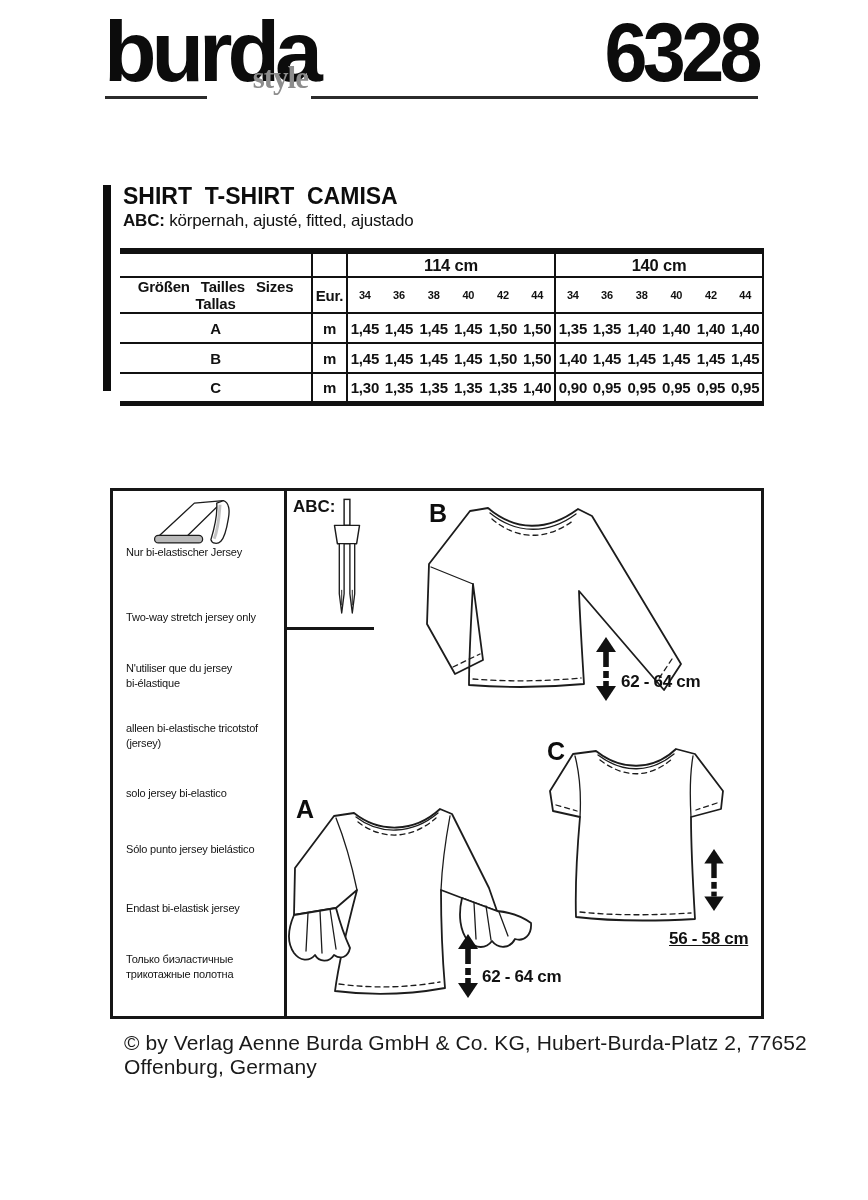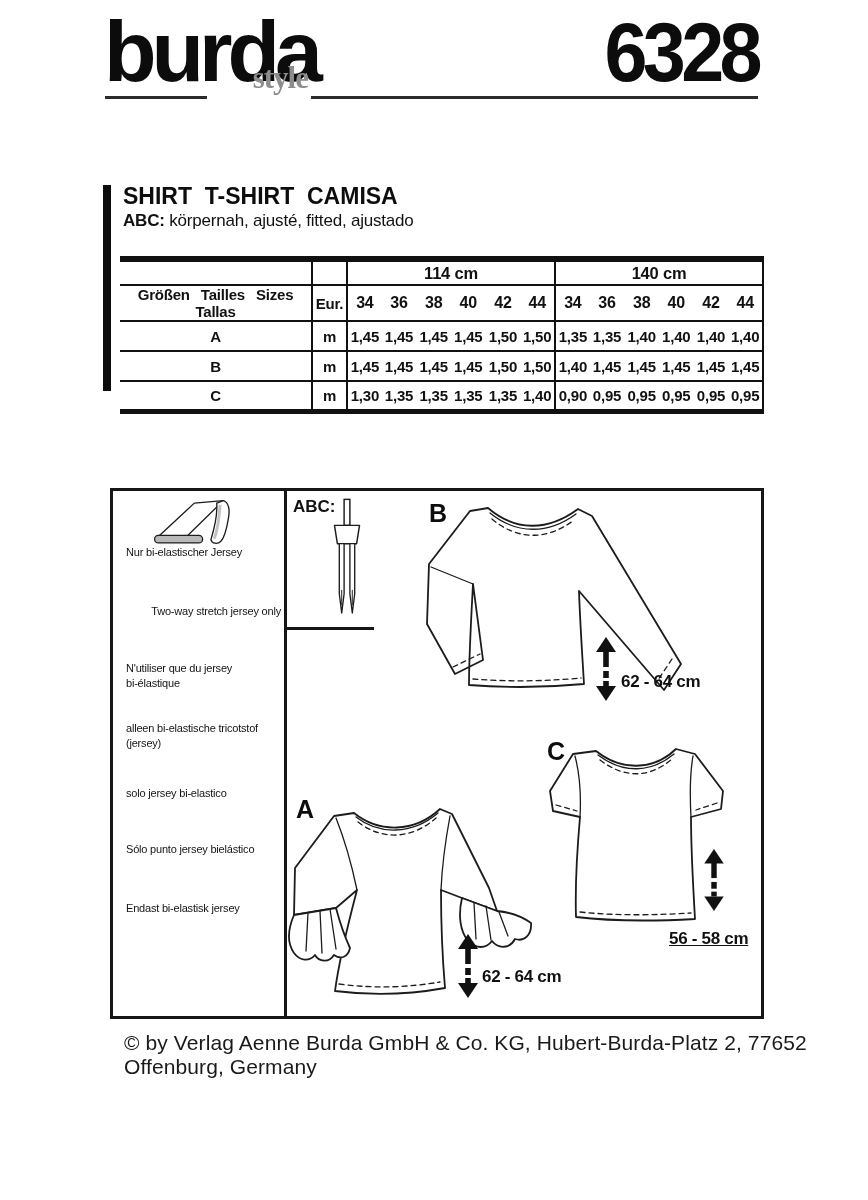--- a/index.html
+++ b/index.html
@@ -25,44 +25,44 @@
            transform:scaleX(.92); transform-origin:right center; color:#0c0c0c; }
 
   
   .title-bar { left:103px; top:185px; width:8px; height:206px; background:#0d0d0d; }
   .page-title { left:123px; top:183px; font-weight:700; font-size:23px;
            letter-spacing:0; white-space:pre; color:#0d0d0d; }
   .page-subtitle { left:123px; top:211px; font-size:17px; letter-spacing:-0.2px;text-align:center; }
   .fit-label { font-weight:700; }
 
   
-  .fabric-table-wrap { left:120px; top:256px; }
+  .fabric-table-wrap { left:120px; top:248px; }
   table.fabric-table { border-collapse:collapse; table-layout:fixed; width:643px;
            border-top:6px solid #111; border-bottom:5px solid #111; }
   .fabric-table tr { border-bottom:2px solid #111; }
   .fabric-table td, .fabric-table th { text-align:center; font-weight:700;
            padding:0; font-size:15px; letter-spacing:-0.2px; overflow:hidden; }
   .c-label { width:192px; } .c-eur { width:35px; } .c-size { width:34.67px; }
   .vl { border-left:2px solid #111; } .vr { border-right:2px solid #111; }
   .r-widths { height:26px; } .r-widths .grp { font-size:16.5px; }
-  .r-sizes { height:23px; } .r-sizes th { font-size:16px; }
+  .r-sizes { height:23px; } .r-sizes th { font-size:11px; }
   .r-data { height:30px; }
   .lbl { text-align:left; padding-left:4px; }
   .glabel { word-spacing:7px; font-size:15px; }
   .row-label { padding-left:11px; }
 
   
   .diagram-box { left:110px; top:488px; width:654px; height:531px;
            border:3px solid #161616; }
   .notes-panel { position:absolute; left:0; top:0; width:174px; height:100%;
            border-right:3px solid #161616; }
   .fabric-icon { position:absolute; left:32px; top:3px; width:102px; height:58px; }
   .note { position:absolute; left:13px; width:155px; font-size:11px;
            line-height:1.4; letter-spacing:-0.2px; white-space:pre-line; color:#141414; }
-  .n1 { top:54px; } .n2 { top:113px;text-align:right; } .n3 { top:170px; } .n4 { top:230px; }
+  .n1 { top:54px; } .n2 { top:119px; } .n3 { top:170px; } .n4 { top:230px; }
   .n5 { top:295px; } .n6 { top:351px; } .n7 { top:410px; } .n8 { top:461px; }
 
   .needle-label { left:180px; top:6px; font-weight:700; font-size:17px; }
   .twin-needle { left:208px; top:5px; width:52px; height:130px; }
   .abc-underline { left:174px; top:136px; width:87px; height:2.5px; background:#161616; }
 
   .view-label { font-weight:700; font-size:25px; color:#0d0d0d; }
   .vl-b { left:316px; top:8px; } .vl-c { left:434px; top:246px; } .vl-a { left:183px; top:304px; }
   .svg-b { left:294px; top:5px; width:290px; height:210px; }
   .svg-c { left:420px; top:248px; width:205px; height:185px; }
@@ -203,20 +203,22 @@
       </svg>
       <div class="note n1">Nur bi-elastischer Jersey</div>
       <div class="note n2">Two-way stretch jersey only</div>
       <div class="note n3">N'utiliser que du jersey
 bi-élastique</div>
       <div class="note n4">alleen bi-elastische tricotstof
 (jersey)</div>
       <div class="note n5">solo jersey bi-elastico</div>
       <div class="note n6">Sólo punto jersey bielástico</div>
       <div class="note n7">Endast bi-elastisk jersey</div>
+      <div class="note n8">Только биэластичные
+трикотажные полотна</div>
     </div>
 
     <div class="abs needle-label">ABC:</div>
     <svg class="abs twin-needle" viewBox="0 0 54 132">
       <rect x="24" y="2" width="6" height="27" fill="#fff" stroke="#1c1c1c" stroke-width="1.5"></rect>
       <path d="M14,29 L40,29 L37,48 L17,48 Z" fill="#fff" stroke="#1c1c1c" stroke-width="1.5" stroke-linejoin="round"></path>
       <path d="M19,48 L19,100 L21.5,120 L24,100 L24,48 Z" fill="#fff" stroke="#1c1c1c" stroke-width="1.4" stroke-linejoin="round"></path>
       <path d="M30,48 L30,100 L32.5,120 L35,100 L35,48 Z" fill="#fff" stroke="#1c1c1c" stroke-width="1.4" stroke-linejoin="round"></path>
       <line x1="21.5" y1="96" x2="21.5" y2="112" stroke="#1c1c1c" stroke-width="1"></line>
       <line x1="32.5" y1="96" x2="32.5" y2="112" stroke="#1c1c1c" stroke-width="1"></line>

